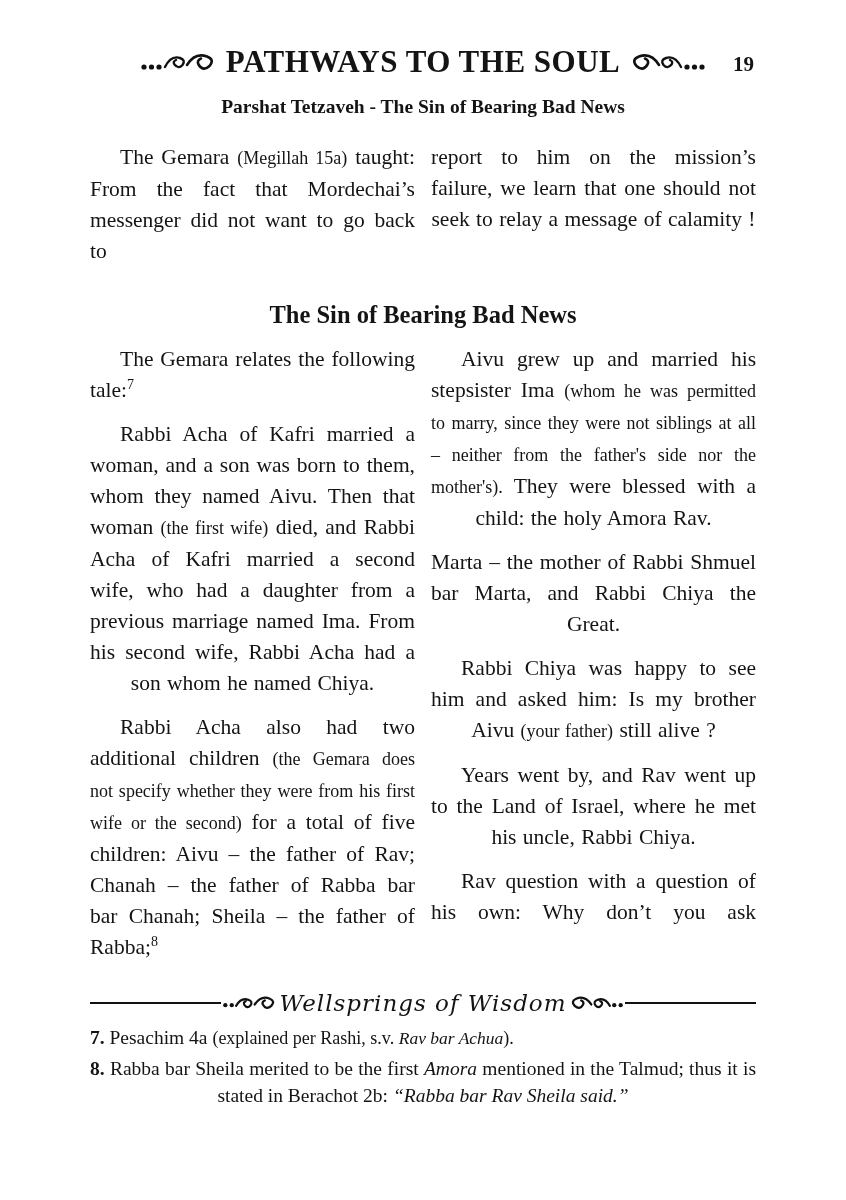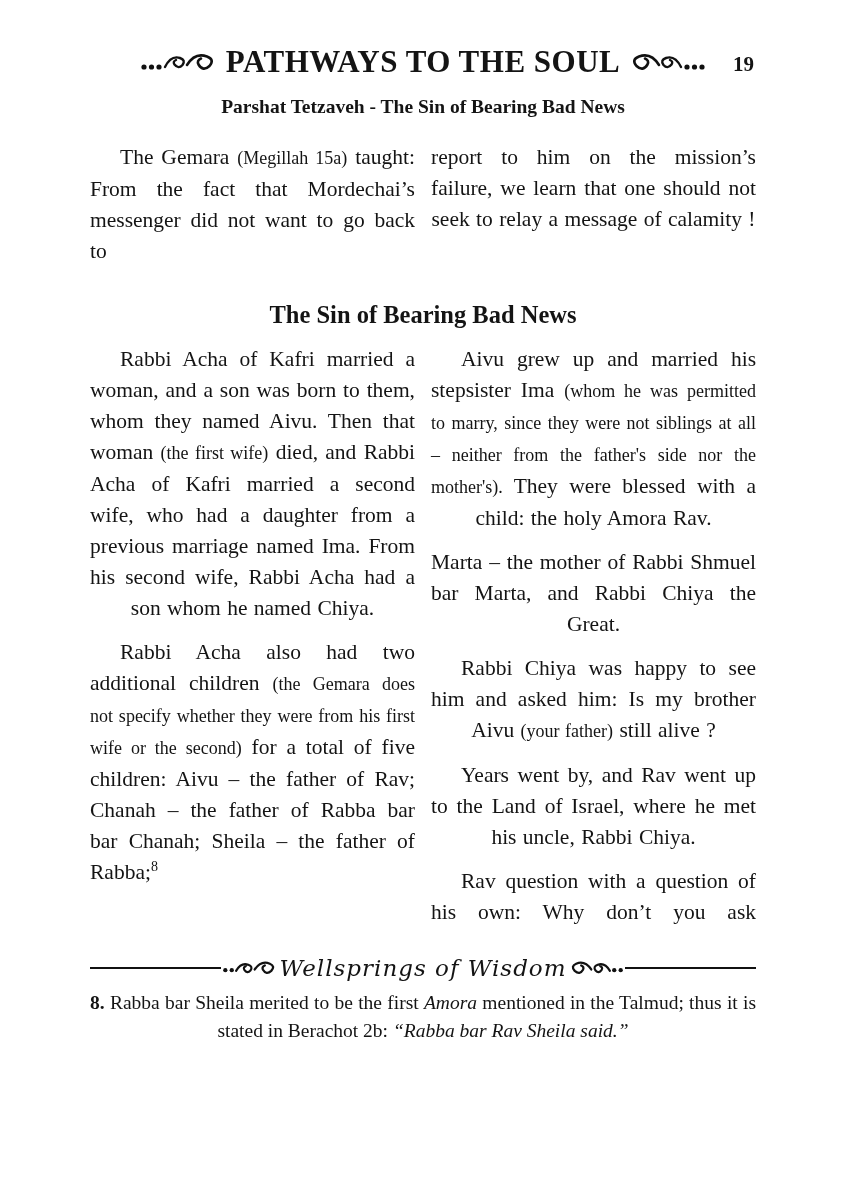--- a/index.html
+++ b/index.html
@@ -127,20 +127,21 @@
     </div>
     <div class="col">
       <p class="body jc"><span class="seg-n">report to him on the mission’s failure, we learn that one should not seek to relay a message of calamity !</span></p>
     </div>
   </div>
 
   <h2 class="section-heading">The Sin of Bearing Bad News</h2>
 
   <div class="twocol main">
     <div class="col">
+      <p class="body ind jleft"><span class="seg-n">The Gemara relates the following tale:</span><span class="seg-sup">7</span></p>
       <p class="body ind jc"><span class="seg-n">Rabbi Acha of Kafri married a woman, and a son was born to them, whom they named Aivu. Then that woman </span><span class="seg-sm">(the first wife)</span><span class="seg-n"> died, and Rabbi Acha of Kafri married a second wife, who had a daughter from a previous marriage named Ima. From his second wife, Rabbi Acha had a son whom he named Chiya.</span></p>
       <p class="body ind jfull"><span class="seg-n">Rabbi Acha also had two additional children </span><span class="seg-sm">(the Gemara does not specify whether they were from his first wife or the second)</span><span class="seg-n"> for a total of five children: Aivu – the father of Rav; Chanah – the father of Rabba bar bar Chanah; Sheila – the father of Rabba;</span><span class="seg-sup">8</span></p>
     </div>
     <div class="col">
       <p class="body ind jc"><span class="seg-n">Aivu grew up and married his stepsister Ima </span><span class="seg-sm">(whom he was permitted to marry, since they were not siblings at all – neither from the father's side nor the mother's).</span><span class="seg-n"> They were blessed with a child: the holy Amora Rav.</span></p>
       <p class="body jc"><span class="seg-n">Marta – the mother of Rabbi Shmuel bar Marta, and Rabbi Chiya the Great.</span></p>
       <p class="body ind jc"><span class="seg-n">Rabbi Chiya was happy to see him and asked him: Is my brother Aivu </span><span class="seg-sm">(your father)</span><span class="seg-n"> still alive ?</span></p>
       <p class="body ind jc"><span class="seg-n">Years went by, and Rav went up to the Land of Israel, where he met his uncle, Rabbi Chiya.</span></p>
       <p class="body ind jfull"><span class="seg-n">Rav question with a question of his own: Why don’t you ask</span></p>
     </div>
@@ -166,16 +167,17 @@
             <circle cx="15" cy="16" r="3"></circle>
         </g>
         <path d="M21 17 Q28 5 38 8.5 Q45 11 41 16.5 Q36.5 21.5 32.5 15.5 Q30.5 12 34.5 10.5" fill="none" stroke="#111" stroke-width="3" stroke-linecap="round"></path>
         <path d="M47 15 Q56 2 68 7 Q76 10.5 70 17 Q63 23.5 58.5 15.5 Q56.5 11.5 61 9.5" fill="none" stroke="#111" stroke-width="3.2" stroke-linecap="round"></path>
       </svg>
     </span>
     <span class="fn-rule"></span>
   </div>
 
   <div class="footnotes">
+    <p class="footnote fn-left"><span class="seg-b">7.</span><span class="seg-n"> Pesachim 4a </span><span class="seg-sm">(explained per Rashi, s.v. </span><span class="seg-smi">Rav bar Achua</span><span class="seg-sm">).</span></p>
     <p class="footnote fn-jc"><span class="seg-b">8.</span><span class="seg-n"> Rabba bar Sheila merited to be the first </span><span class="seg-i">Amora</span><span class="seg-n"> mentioned in the Talmud; thus it is stated in Berachot 2b: </span><span class="seg-i">“Rabba bar Rav Sheila said.”</span></p>
   </div>
 
 </div>
 
 </body></html>

